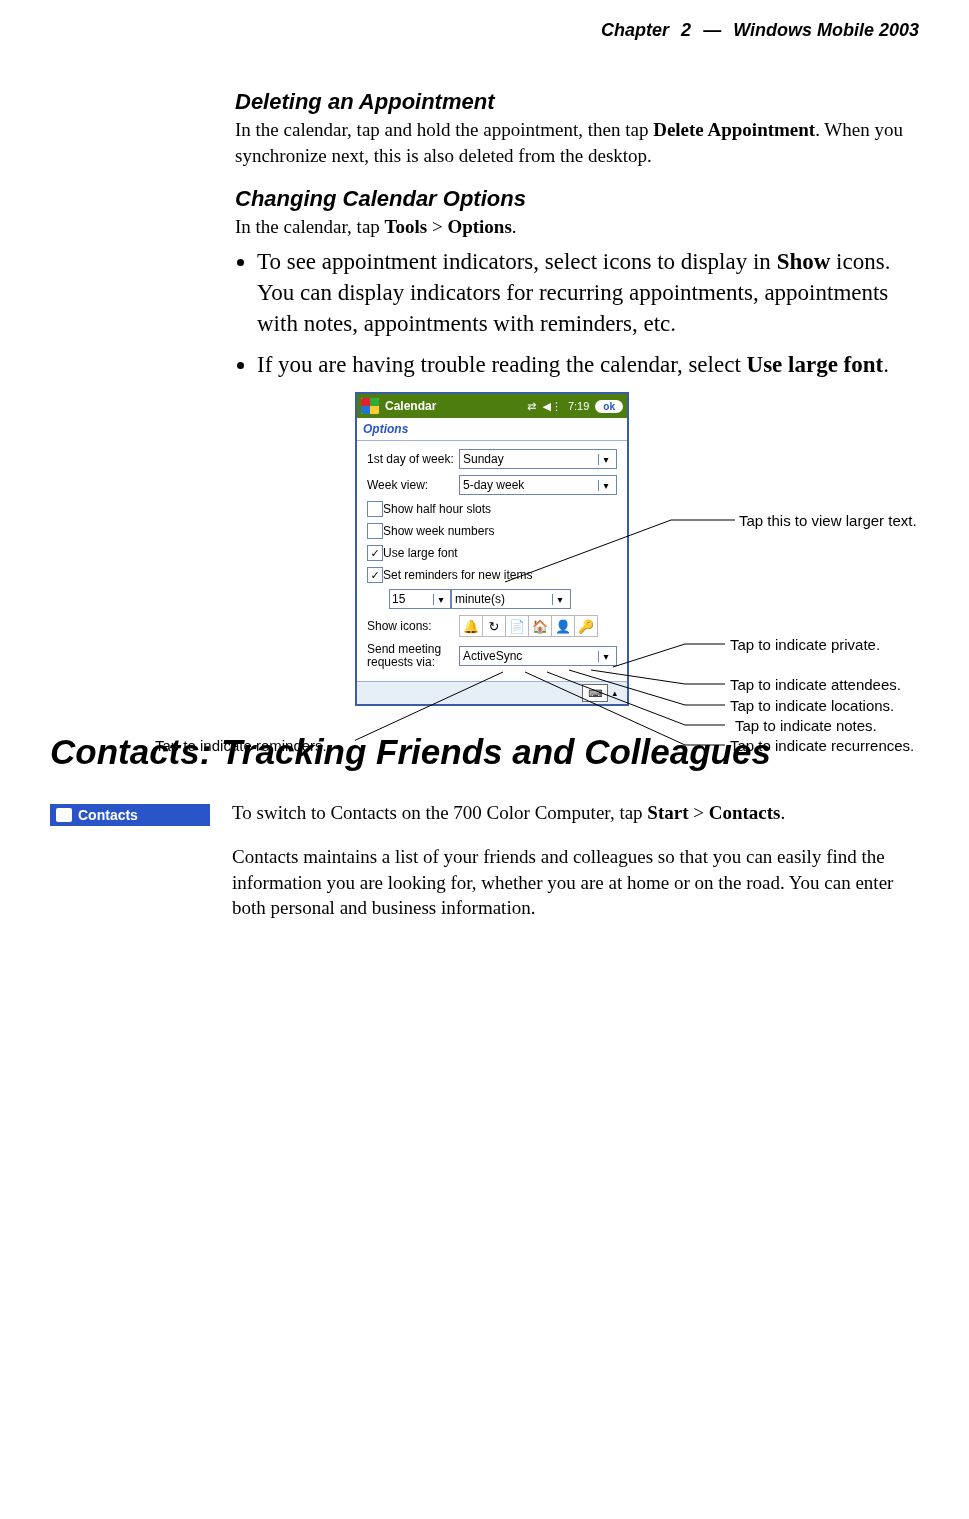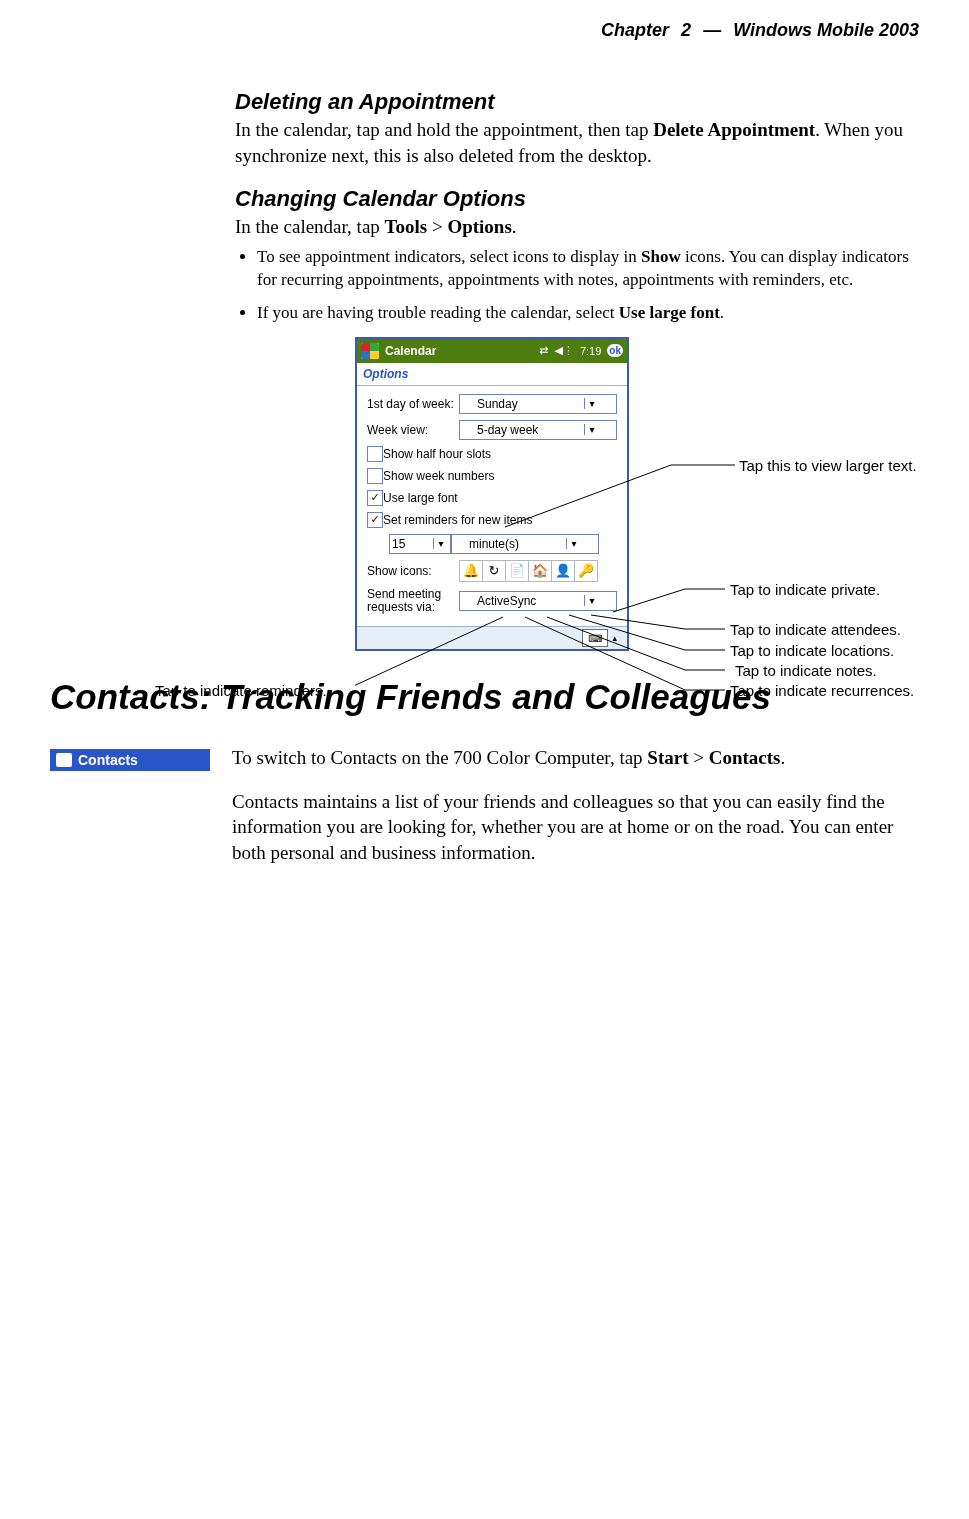--- a/index.html
+++ b/index.html
@@ -2,40 +2,40 @@
 <html><head>
 <meta charset="utf-8">
 <style>
   html,body{margin:0;padding:0;background:#fff;color:#000;font-family:Georgia,"Times New Roman",serif;}
   .page{width:969px;height:1519px;position:relative;padding:20px 50px 0 50px;box-sizing:border-box;}
   .running-head{display:flex;justify-content:flex-end;gap:12px;font-style:italic;font-weight:bold;font-size:18px;margin-bottom:48px;font-family:Arial,Helvetica,sans-serif;}
   .rh-sep{font-style:normal;}
   .content{margin-left:185px;margin-right:8px;}
   h3{font-family:Arial,Helvetica,sans-serif;font-style:italic;font-weight:bold;font-size:22px;margin:0 0 2px 0;}
   p.body{font-size:19px;line-height:1.35;margin:0 0 18px 0;}
-  ul.body{font-size:17px;line-height:1.35;margin:6px 0 10px 0;padding-left:22px;}
+  ul.body{font-size:23px;line-height:1.35;margin:6px 0 10px 0;padding-left:22px;}
   ul.body li{margin-bottom:10px;}
   .b{font-weight:bold;}
   h2.section{font-family:Arial,Helvetica,sans-serif;font-style:italic;font-weight:bold;font-size:35px;margin:26px 0 28px 0;}
   .footer{position:absolute;bottom:32px;left:50px;right:50px;display:flex;justify-content:space-between;font-family:Arial,Helvetica,sans-serif;font-style:italic;font-weight:bold;font-size:18px;}
   
   .figwrap{position:relative;width:560px;margin:12px 0 10px 120px;}
   .shot{width:270px;border:2px solid #3b5da8;background:#fff;font-family:Tahoma,Arial,sans-serif;font-size:12px;color:#000;}
   .titlebar{background:#4d7c0f;color:#fff;display:flex;align-items:center;height:24px;padding:0 4px;gap:6px;}
   .titlebar .winlogo{width:18px;height:16px;background:#fff;border-radius:2px;display:flex;flex-wrap:wrap;overflow:hidden;}
   .winlogo span{width:50%;height:50%;}
   .wl-r{background:#d23;} .wl-g{background:#3a3;} .wl-b{background:#27c;} .wl-y{background:#fc3;}
   .titlebar .ttl{font-weight:bold;flex:1;}
   .tbicon{font-size:11px;}
-  .okbtn{background:#fff;color:#2a55c8;border-radius:9px;padding:1px 2px;font-weight:bold;font-size:10px;}
+  .okbtn{background:#fff;color:#2a55c8;border-radius:9px;padding:1px 8px;font-weight:bold;font-size:10px;}
   .sub{background:#fff;color:#2a55c8;font-weight:bold;font-style:italic;padding:4px 6px;border-bottom:1px solid #a0b0d8;}
   .form{padding:8px 10px 6px 10px;}
   .row{display:flex;align-items:center;margin-bottom:6px;gap:0;}
   .lab{width:92px;}
-  .select{flex:1;border:1px solid #6b84b8;height:18px;display:flex;align-items:center;justify-content:space-between;padding:0 17px;background:#fff;}
+  .select{flex:1;border:1px solid #6b84b8;height:18px;display:flex;align-items:center;justify-content:space-between;padding:0 3px;background:#fff;}
   .dd{width:14px;text-align:center;border-left:1px solid #6b84b8;font-size:10px;}
   .cb{width:14px;height:14px;border:1px solid #6b84b8;display:inline-flex;align-items:center;justify-content:center;font-size:11px;line-height:1;}
   .short{width:56px;border:1px solid #6b84b8;height:18px;display:flex;align-items:center;justify-content:space-between;padding:0 2px;}
   .iconrow .iconbtn{width:22px;height:20px;border:1px solid #b8b8b8;display:inline-flex;align-items:center;justify-content:center;margin-right:-1px;font-size:13px;background:#fff;}
   .bottombar{height:22px;background:#e6eef8;border-top:1px solid #a0b0d8;display:flex;justify-content:flex-end;align-items:center;padding-right:10px;gap:4px;}
   .kbd{width:24px;height:16px;border:1px solid #6d6d6d;display:inline-flex;align-items:center;justify-content:center;font-size:10px;background:#fff;}
   .tri{font-size:9px;}
   
   .callout{position:absolute;font-family:Arial,Helvetica,sans-serif;font-size:15px;white-space:nowrap;}
   svg.lines{position:absolute;top:0;left:0;pointer-events:none;}

